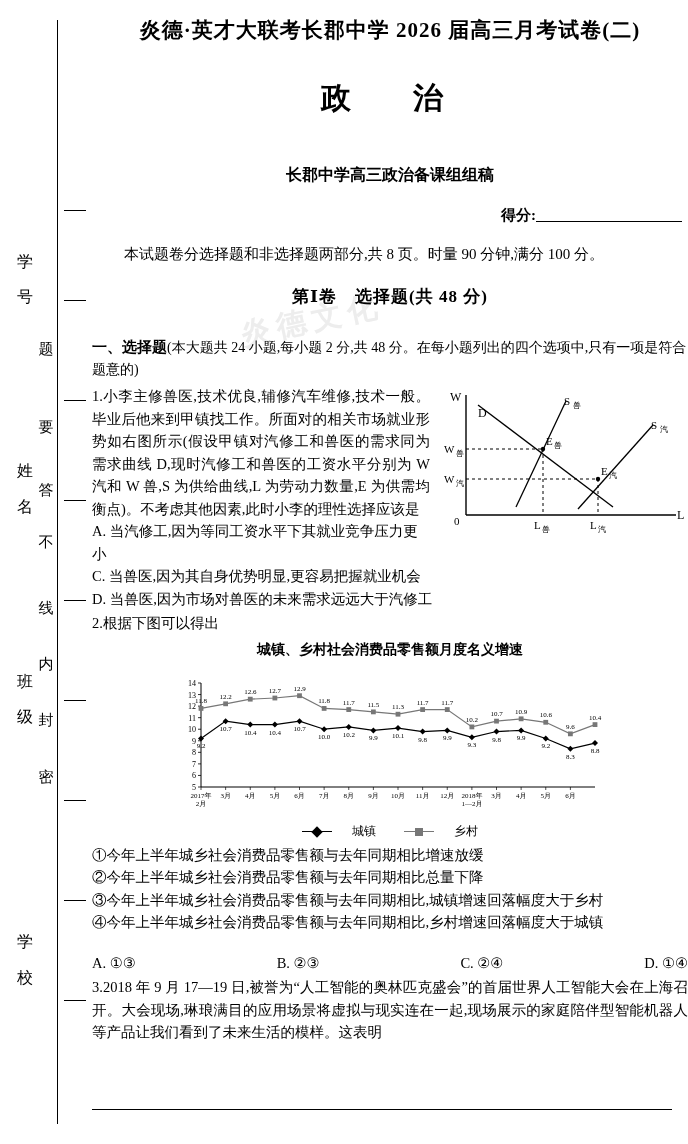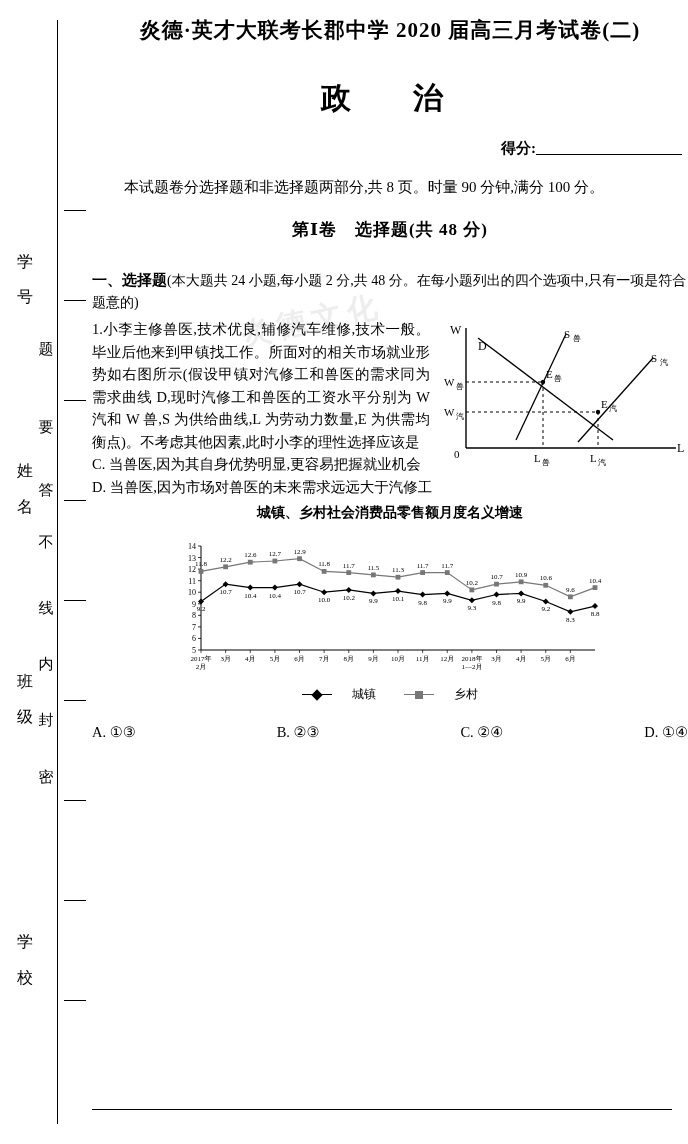--- a/index.html
+++ b/index.html
@@ -130,24 +130,25 @@
     <div class="dashseg" style="top:500px;"></div>
     <div class="dashseg" style="top:600px;"></div>
     <div class="dashseg" style="top:700px;"></div>
     <div class="dashseg" style="top:800px;"></div>
     <div class="dashseg" style="top:900px;"></div>
     <div class="dashseg" style="top:1000px;"></div>
   </div>
 
   <div class="content">
 
-    <div class="title-main">炎德·英才大联考长郡中学 2020 届高三月考试卷(二)</div>
+    <div class="title-main">炎德·英才大联考长郡中学 2026 届高三月考试卷(二)</div>
 
     <div class="subject">政　治</div>
 
+    <div class="maker">长郡中学高三政治备课组组稿</div>
 
     <div class="score-row">
       <span>得分:</span><span class="score-line"></span>
     </div>
 
     <div class="para">
       <span class="indent"></span><span>本试题卷分选择题和非选择题两部分,共 8 页。时量 90 分钟,满分 100 分。</span>
     </div>
 
     <div class="sec-title">第Ⅰ卷　选择题(共 48 分)</div>
@@ -195,24 +196,28 @@
           <text x="18" y="99" font-size="8" font-family="Liberation Serif, serif">汽</text>
           <text x="96" y="142" font-size="11" font-family="Liberation Serif, serif">L</text>
           <text x="104" y="145" font-size="8" font-family="Liberation Serif, serif">兽</text>
           <text x="152" y="142" font-size="11" font-family="Liberation Serif, serif">L</text>
           <text x="160" y="145" font-size="8" font-family="Liberation Serif, serif">汽</text>
         </svg>
       </div>
       <span>1.</span><span>小李主修兽医,技术优良,辅修汽车维修,技术一般。毕业后他来到甲镇找工作。所面对的相关市场就业形势如右图所示(假设甲镇对汽修工和兽医的需求同为需求曲线 D,现时汽修工和兽医的工资水平分别为 W 汽和 W 兽,S 为供给曲线,L 为劳动力数量,E 为供需均衡点)。不考虑其他因素,此时小李的理性选择应该是</span>
     </div>
     <div class="opts">
+      <div>A. 当汽修工,因为等同工资水平下其就业竞争压力更小</div>
       <div>C. 当兽医,因为其自身优势明显,更容易把握就业机会</div>
       <div>D. 当兽医,因为市场对兽医的未来需求远远大于汽修工</div>
     </div>
 
+    <div class="q" style="margin-top:2px;">
+      <span>2.</span><span>根据下图可以得出</span>
+    </div>
 
     <div class="chart-wrap">
       <div class="chart-title">城镇、乡村社会消费品零售额月度名义增速</div>
       <svg id="chartsvg" width="430" height="150" viewBox="0 0 430 150">
           <line x1="26" y1="16" x2="26" y2="120" stroke="#000" stroke-width="1"></line>
           <line x1="26" y1="120" x2="420" y2="120" stroke="#000" stroke-width="1"></line>
           <line x1="23" y1="120" x2="26" y2="120" stroke="#000" stroke-width="0.8"></line>
           <text x="21" y="123" font-size="8" text-anchor="end" font-family="Liberation Serif, serif">5</text>
           <line x1="23" y1="108.44444444444444" x2="26" y2="108.44444444444444" stroke="#000" stroke-width="0.8"></line>
           <text x="21" y="111.44444444444444" font-size="8" text-anchor="end" font-family="Liberation Serif, serif">6</text>
@@ -342,26 +347,35 @@
           <span class="ln"></span>
           <span>城镇</span>
         </div>
         <div class="lg">
           <span class="ln2"></span>
           <span>乡村</span>
         </div>
       </div>
     </div>
 
+    <div class="claims">
+      <div>①今年上半年城乡社会消费品零售额与去年同期相比增速放缓</div>
+      <div>②今年上半年城乡社会消费品零售额与去年同期相比总量下降</div>
+      <div>③今年上半年城乡社会消费品零售额与去年同期相比,城镇增速回落幅度大于乡村</div>
+      <div>④今年上半年城乡社会消费品零售额与去年同期相比,乡村增速回落幅度大于城镇</div>
+    </div>
 
     <div class="opts opt-row" style="margin-top:18px;">
       <span>A. ①③</span>
       <span>B. ②③</span>
       <span>C. ②④</span>
       <span>D. ①④</span>
     </div>
 
+    <div class="q" style="margin-top:2px;">
+      <span>3.</span><span>2018 年 9 月 17—19 日,被誉为“人工智能的奥林匹克盛会”的首届世界人工智能大会在上海召开。大会现场,琳琅满目的应用场景将虚拟与现实连在一起,现场展示的家庭陪伴型智能机器人等产品让我们看到了未来生活的模样。这表明</span>
+    </div>
 
   </div>
 
   <div class="hr-foot"></div>
 
 </div>
 
 </body></html>

